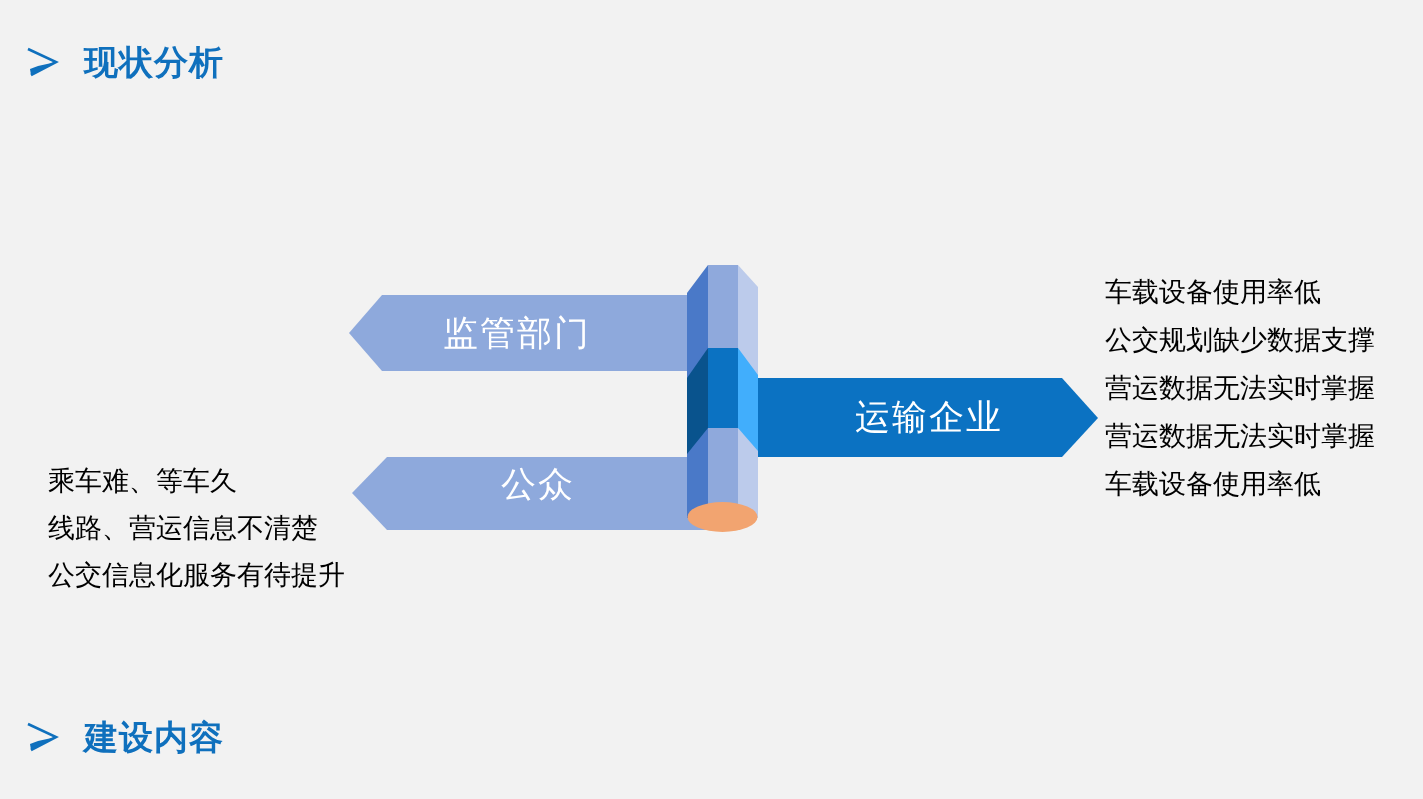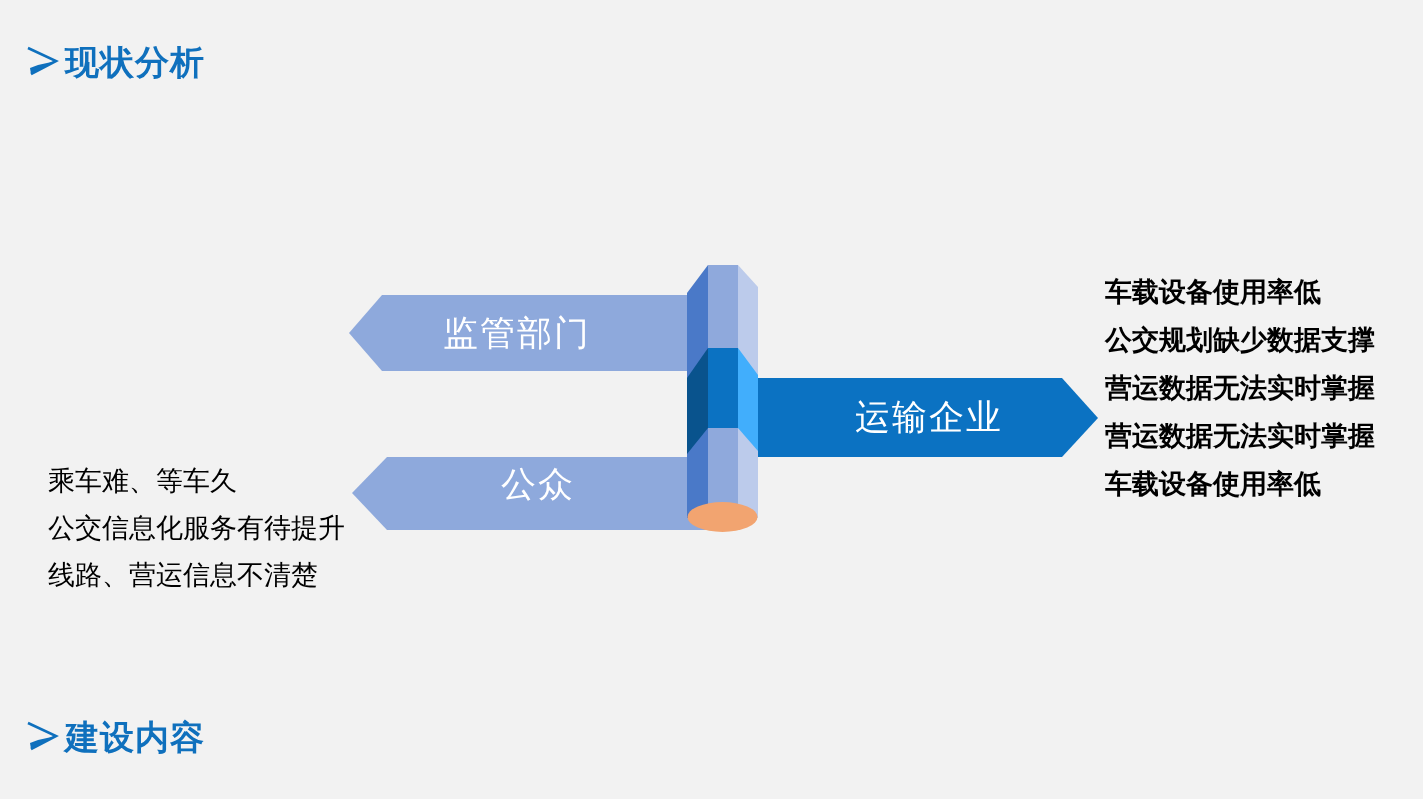--- a/index.html
+++ b/index.html
@@ -13,22 +13,22 @@
     width: 1423px;
     height: 799px;
     background: #f2f2f2;
     overflow: hidden;
   }
   
   .section-title {
     position: absolute;
     left: 25px;
     display: flex;
-    align-items: flex-start;
-    gap: 6px;
+    align-items: center;
+    gap: 25px;
   }
   .section-title.top    { top: 45px; }
   .section-title.bottom { top: 720px; }
   .section-title .bullet { width: 34px; height: 32px; flex: 0 0 auto; }
   .section-title .label {
     color: #0f70bd;
     font-size: 34px;
     font-weight: bold;
     letter-spacing: 1px;
     line-height: 1;
@@ -60,21 +60,21 @@
   .issues {
     position: absolute;
     color: #000000;
     font-size: 27px;
     white-space: nowrap;
   }
   .issues .line { height: 47px; line-height: 47px; }
   .issues.left-top    { top: 203px; right: 1078px; text-align: right; }
   .issues.left-bottom { top: 458px; right: 1078px; }
   .issues.right-block { top: 268px; left: 1105px; text-align: left; }
-  .issues.right-block .line { height: 48px; line-height: 48px; font-weight: bold; }
+  .issues.right-block .line { height: 48px; line-height: 48px; }
 </style>
 </head>
 <body>
 
 <div class="slide">
 
   <div class="section-title top">
     <svg class="bullet" viewBox="0 0 34 32">
       <path d="M3,3 L31,16 L6,29" fill="none" stroke="#0f70bd" stroke-width="2.6"></path>
       <polygon points="6,29 31,16 13,20 5,23" fill="#0f70bd"></polygon>
@@ -101,22 +101,22 @@
     </g>
   </svg>
 
   <div class="arrow-label regulator">监管部门</div>
   <div class="arrow-label public">公众</div>
   <div class="arrow-label enterprise">运输企业</div>
 
 
   <div class="issues left-bottom">
     <div class="line">乘车难、等车久</div>
+    <div class="line">线路、营运信息不清楚</div>
     <div class="line">公交信息化服务有待提升</div>
-    <div class="line">线路、营运信息不清楚</div>
   </div>
 
   <div class="issues right-block">
     <div class="line">车载设备使用率低</div>
     <div class="line">公交规划缺少数据支撑</div>
     <div class="line">营运数据无法实时掌握</div>
     <div class="line">营运数据无法实时掌握</div>
     <div class="line">车载设备使用率低</div>
   </div>
 

